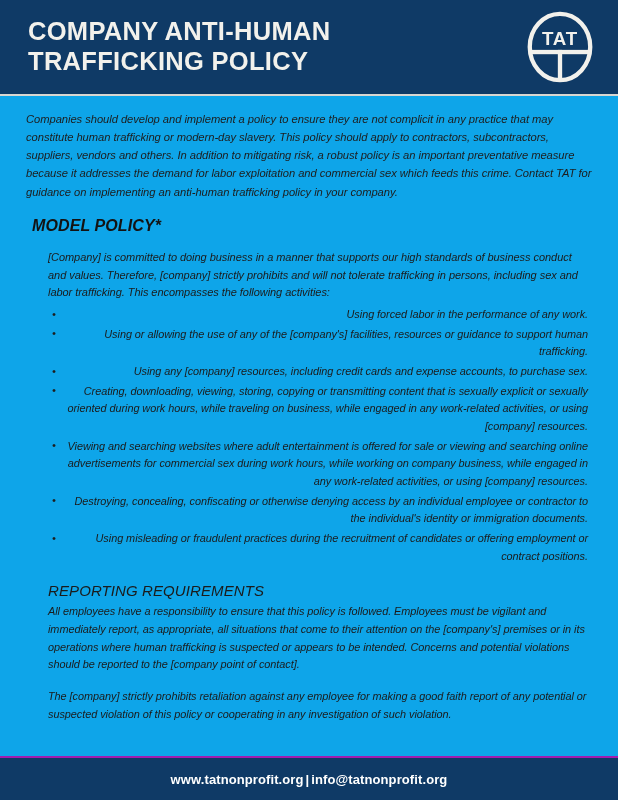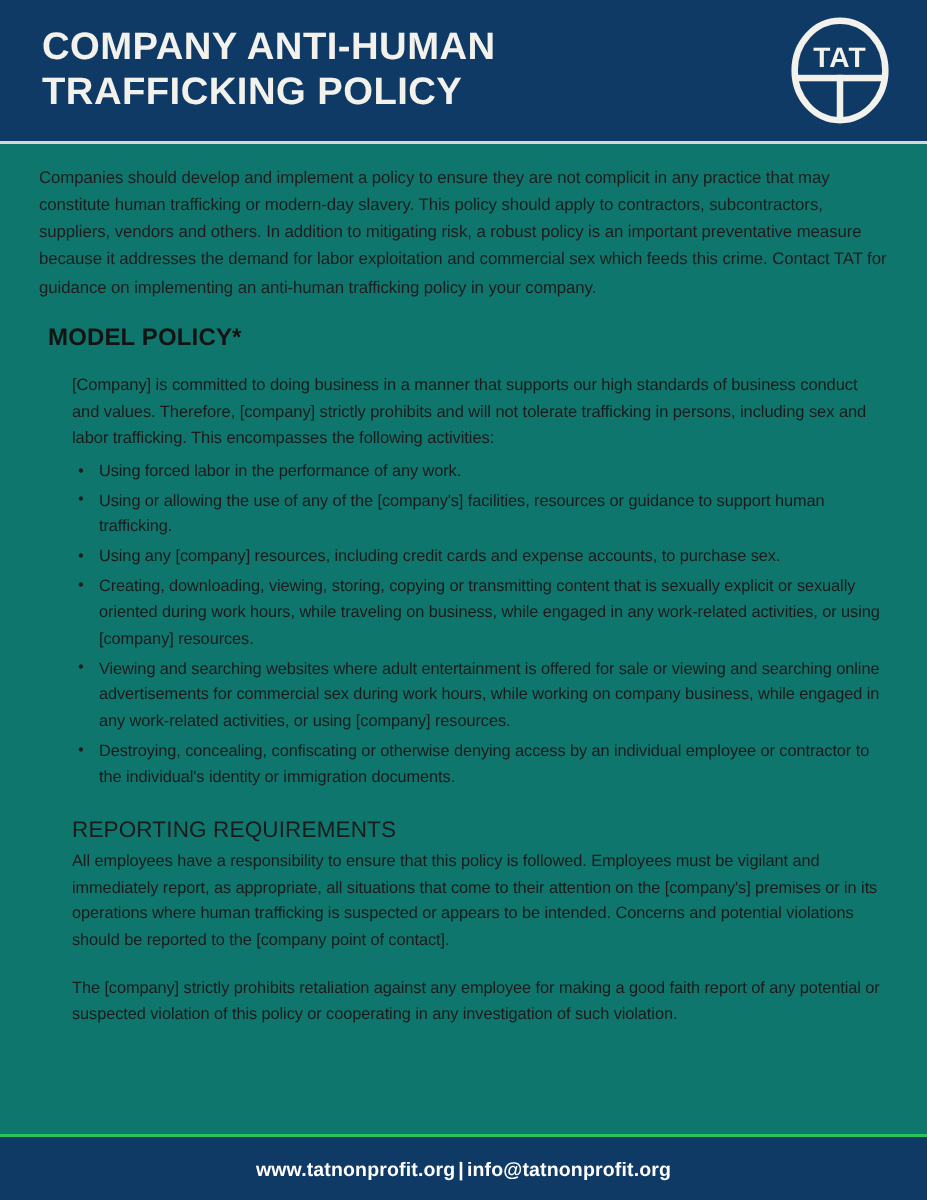--- a/index.html
+++ b/index.html
@@ -12,21 +12,21 @@
     overflow: hidden;
     background: #e7e6e1;
     font-family: "Liberation Sans", sans-serif;
     color: #1b1b1b;
     -webkit-font-smoothing: antialiased;
   }
   .page {
     position: relative;
     width: 618px;
     height: 800px;
-    background: #0f766e;
+    background: #0ea5e9;
     box-sizing: border-box;
     display: flex;
     flex-direction: column;
   }
 
   
   .header {
     background: #0f3a66;
     height: 96px;
     box-sizing: border-box;
@@ -56,20 +56,21 @@
     height: 72px;
     display: block;
   }
 
   
   .content {
     flex: 1 1 auto;
     padding: 14px 24px 0 26px;
     box-sizing: border-box;
     overflow: hidden;
+    font-style: italic;
   }
   .intro {
     font-size: 11.2px;
     line-height: 1.62;
     color: #1d1d1d;
     margin: 0 0 16px 0;
     letter-spacing: -0.05px;
   }
   .section-heading {
     font-size: 16px;
@@ -85,20 +86,21 @@
   .policy-intro {
     font-size: 11px;
     line-height: 1.62;
     margin: 0 0 4px 0;
     letter-spacing: -0.05px;
   }
   ul.activities {
     list-style: none;
     margin: 0 0 14px 0;
     padding: 0;
+    text-align: right;
   }
   ul.activities li {
     position: relative;
     font-size: 10.9px;
     line-height: 1.62;
     padding-left: 18px;
     margin-bottom: 2px;
     letter-spacing: -0.05px;
   }
   ul.activities li::before {
@@ -123,21 +125,21 @@
   }
 
   
   .footer {
     flex: 0 0 auto;
     background: #0f3a66;
     height: 42px;
     display: flex;
     align-items: center;
     justify-content: center;
-    border-top: 2px solid #22c55e;
+    border-top: 2px solid #a21caf;
   }
   .footer-text {
     color: #ffffff;
     font-size: 13px;
     font-weight: bold;
     letter-spacing: 0.1px;
   }
   .footer-text .sep {
     font-weight: bold;
     padding: 0 2px;
@@ -171,20 +173,21 @@
 
       <p class="policy-intro">[Company] is committed to doing business in a manner that supports our high standards of business conduct and values. Therefore, [company] strictly prohibits and will not tolerate trafficking in persons, including sex and labor trafficking. This encompasses the following activities:</p>
 
       <ul class="activities">
         <li>Using forced labor in the performance of any work.</li>
         <li>Using or allowing the use of any of the [company's] facilities, resources or guidance to support human trafficking.</li>
         <li>Using any [company] resources, including credit cards and expense accounts, to purchase sex.</li>
         <li>Creating, downloading, viewing, storing, copying or transmitting content that is sexually explicit or sexually oriented during work hours, while traveling on business, while engaged in any work-related activities, or using [company] resources.</li>
         <li>Viewing and searching websites where adult entertainment is offered for sale or viewing and searching online advertisements for commercial sex during work hours, while working on company business, while engaged in any work-related activities, or using [company] resources.</li>
         <li>Destroying, concealing, confiscating or otherwise denying access by an individual employee or contractor to the individual's identity or immigration documents.</li>
+        <li>Using misleading or fraudulent practices during the recruitment of candidates or offering employment or contract positions.</li>
       </ul>
 
       <p class="sub-heading">REPORTING REQUIREMENTS</p>
       <p class="para">All employees have a responsibility to ensure that this policy is followed. Employees must be vigilant and immediately report, as appropriate, all situations that come to their attention on the [company's] premises or in its operations where human trafficking is suspected or appears to be intended. Concerns and potential violations should be reported to the [company point of contact].</p>
 
       <p class="para">The [company] strictly prohibits retaliation against any employee for making a good faith report of any potential or suspected violation of this policy or cooperating in any investigation of such violation.</p>
 
     </div>
 
   </div>

